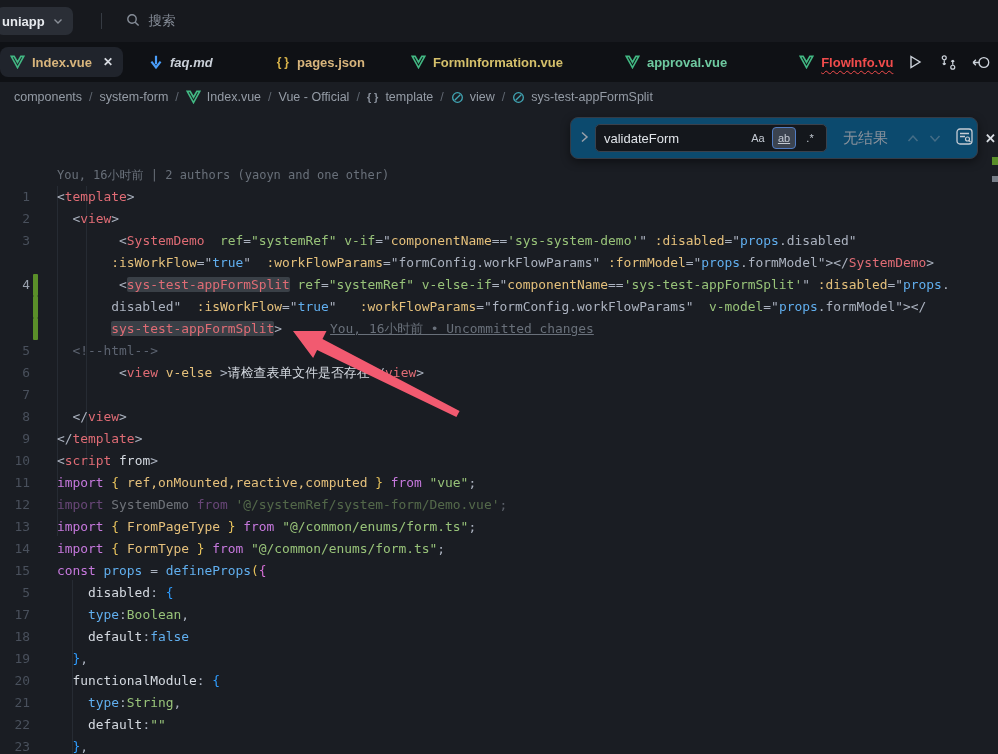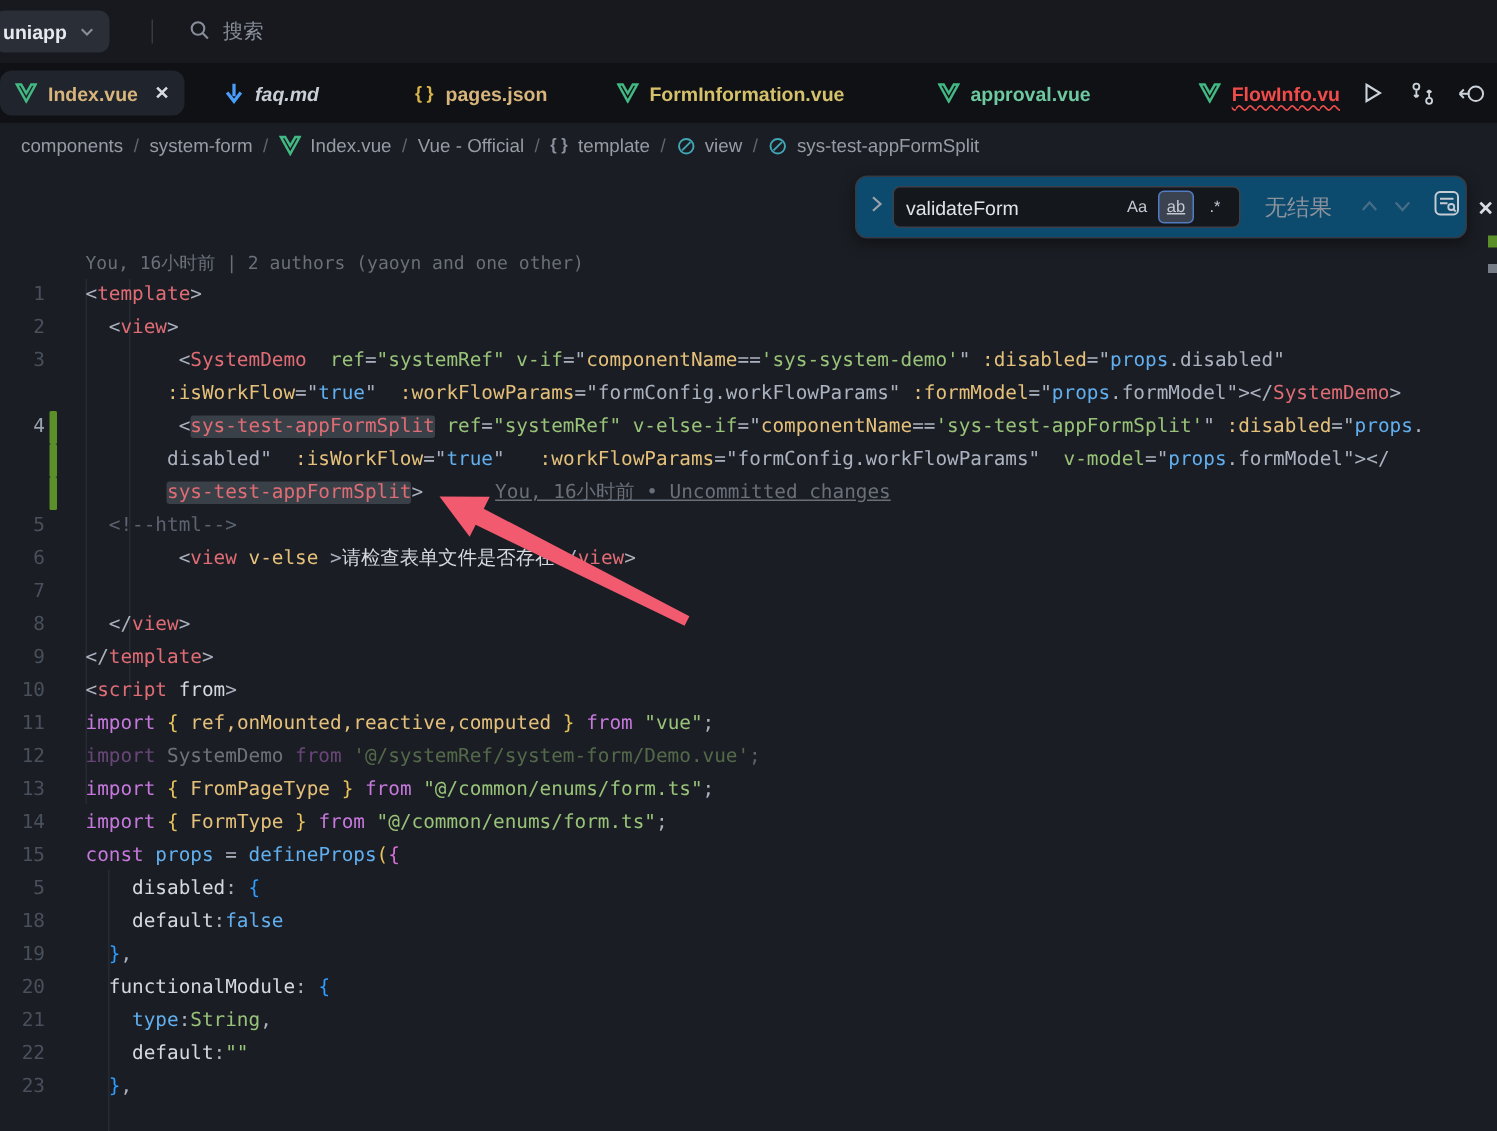--- a/index.html
+++ b/index.html
@@ -231,20 +231,21 @@
         <div class="row"><span class="num">7</span><span class="gbar"></span><span class="content"></span></div>
         <div class="row"><span class="num">8</span><span class="gbar"></span><span class="content"><span class="tk-w">  &lt;/</span><span class="tk-r">view</span><span class="tk-w">&gt;</span></span></div>
         <div class="row"><span class="num">9</span><span class="gbar"></span><span class="content"><span class="tk-w">&lt;/</span><span class="tk-r">template</span><span class="tk-w">&gt;</span></span></div>
         <div class="row"><span class="num">10</span><span class="gbar"></span><span class="content"><span class="tk-w">&lt;</span><span class="tk-r">script</span><span class="tk-w"> </span><span class="tk-wt">from</span><span class="tk-w">&gt;</span></span></div>
         <div class="row"><span class="num">11</span><span class="gbar"></span><span class="content"><span class="tk-p">import</span><span class="tk-w"> </span><span class="tk-o">{</span><span class="tk-w"> </span><span class="tk-y">ref,onMounted,reactive,computed</span><span class="tk-w"> </span><span class="tk-o">}</span><span class="tk-w"> </span><span class="tk-p">from</span><span class="tk-w"> </span><span class="tk-g">"vue"</span><span class="tk-w">;</span></span></div>
         <div class="row dim"><span class="num">12</span><span class="gbar"></span><span class="content"><span class="tk-p">import</span><span class="tk-w"> </span><span class="tk-wt">SystemDemo</span><span class="tk-w"> </span><span class="tk-p">from</span><span class="tk-w"> </span><span class="tk-g">'@/systemRef/system-form/Demo.vue'</span><span class="tk-w">;</span></span></div>
         <div class="row"><span class="num">13</span><span class="gbar"></span><span class="content"><span class="tk-p">import</span><span class="tk-w"> </span><span class="tk-o">{</span><span class="tk-w"> </span><span class="tk-y">FromPageType</span><span class="tk-w"> </span><span class="tk-o">}</span><span class="tk-w"> </span><span class="tk-p">from</span><span class="tk-w"> </span><span class="tk-g">"@/common/enums/form.ts"</span><span class="tk-w">;</span></span></div>
         <div class="row"><span class="num">14</span><span class="gbar"></span><span class="content"><span class="tk-p">import</span><span class="tk-w"> </span><span class="tk-o">{</span><span class="tk-w"> </span><span class="tk-y">FormType</span><span class="tk-w"> </span><span class="tk-o">}</span><span class="tk-w"> </span><span class="tk-p">from</span><span class="tk-w"> </span><span class="tk-g">"@/common/enums/form.ts"</span><span class="tk-w">;</span></span></div>
         <div class="row"><span class="num">15</span><span class="gbar"></span><span class="content"><span class="tk-p">const</span><span class="tk-w"> </span><span class="tk-b">props</span><span class="tk-w"> = </span><span class="tk-b">defineProps</span><span class="tk-o">(</span><span class="tk-o2">{</span></span></div>
         <div class="row"><span class="num">5</span><span class="gbar"></span><span class="content"><span class="tk-w">    </span><span class="tk-wt">disabled</span><span class="tk-w">: </span><span class="tk-o3">{</span></span></div>
+        <div class="row"><span class="num">17</span><span class="gbar"></span><span class="content"><span class="tk-w">    </span><span class="tk-b">type</span><span class="tk-w">:</span><span class="tk-g">Boolean</span><span class="tk-w">,</span></span></div>
         <div class="row"><span class="num">18</span><span class="gbar"></span><span class="content"><span class="tk-w">    </span><span class="tk-wt">default</span><span class="tk-w">:</span><span class="tk-b">false</span></span></div>
         <div class="row"><span class="num">19</span><span class="gbar"></span><span class="content"><span class="tk-w">  </span><span class="tk-o3">}</span><span class="tk-w">,</span></span></div>
         <div class="row"><span class="num">20</span><span class="gbar"></span><span class="content"><span class="tk-w">  </span><span class="tk-wt">functionalModule</span><span class="tk-w">: </span><span class="tk-o3">{</span></span></div>
         <div class="row"><span class="num">21</span><span class="gbar"></span><span class="content"><span class="tk-w">    </span><span class="tk-b">type</span><span class="tk-w">:</span><span class="tk-g">String</span><span class="tk-w">,</span></span></div>
         <div class="row"><span class="num">22</span><span class="gbar"></span><span class="content"><span class="tk-w">    </span><span class="tk-wt">default</span><span class="tk-w">:</span><span class="tk-g">""</span></span></div>
         <div class="row"><span class="num">23</span><span class="gbar"></span><span class="content"><span class="tk-w">  </span><span class="tk-o3">}</span><span class="tk-w">,</span></span></div>
       </div>
   </div>
 
   <div class="findwidget">

